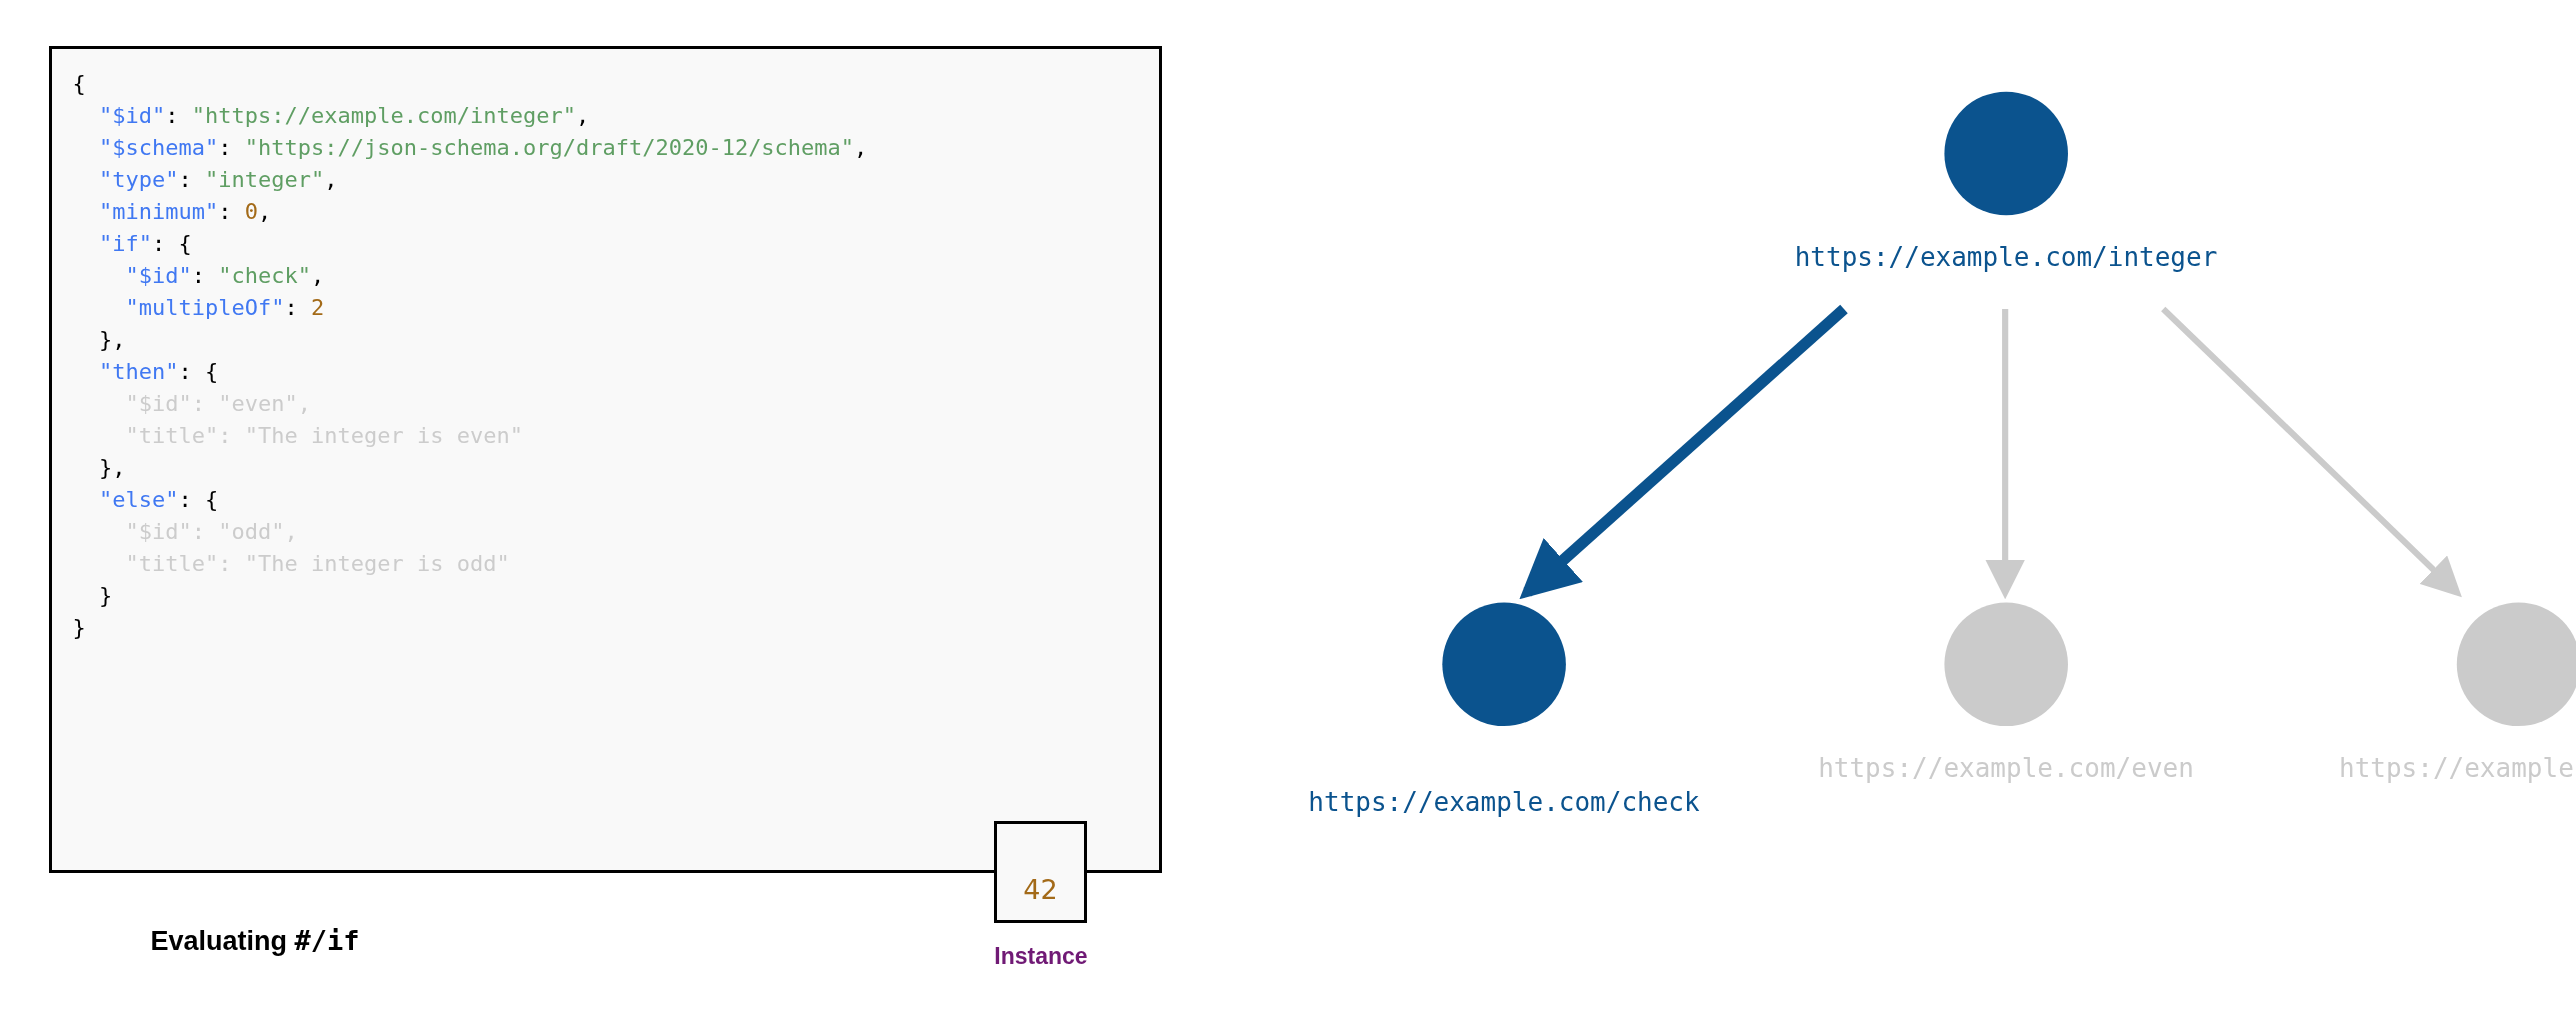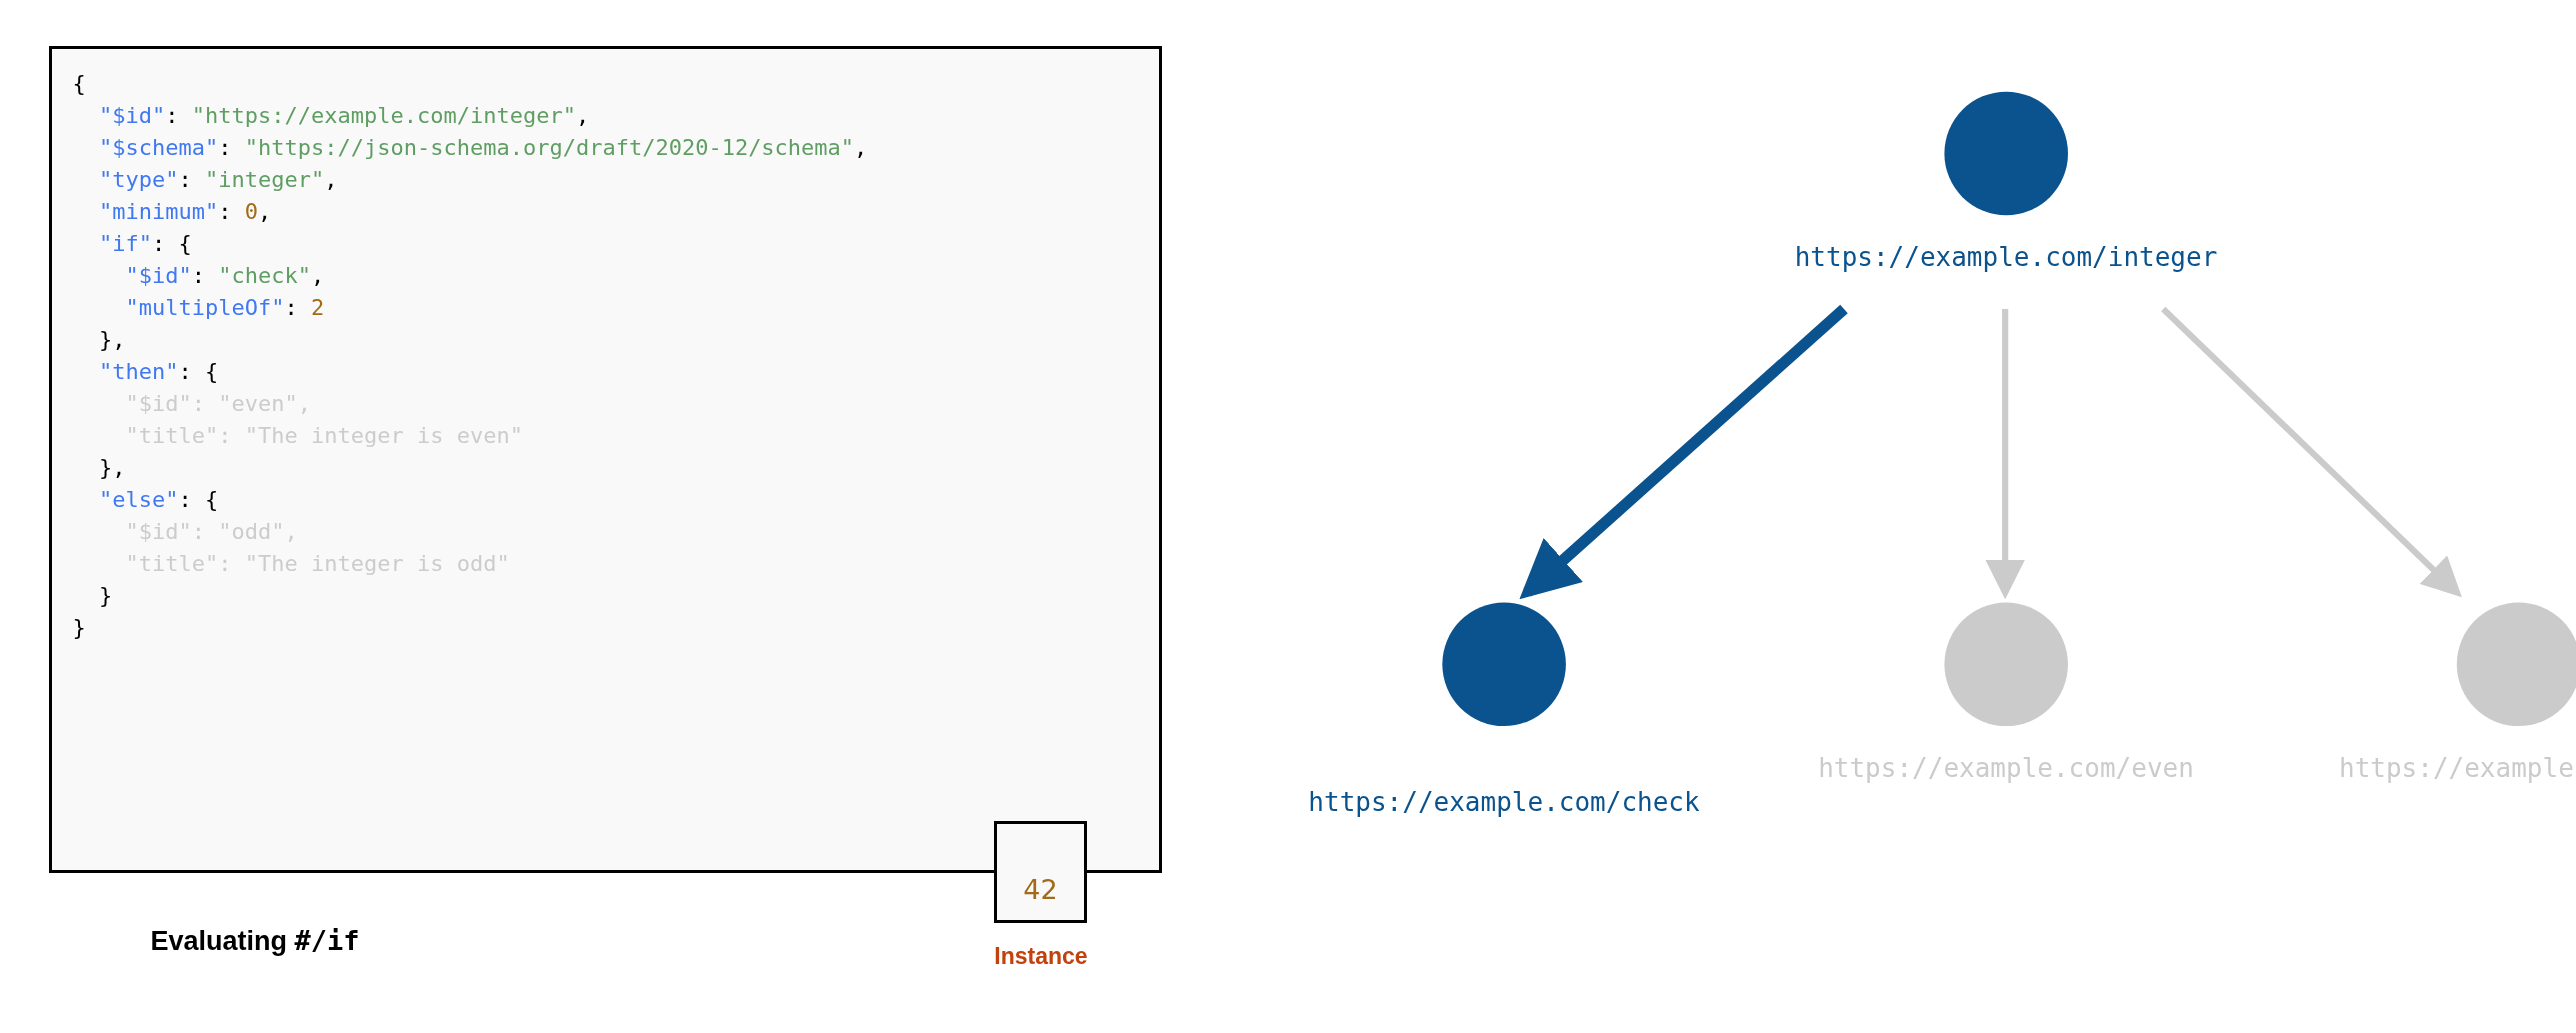--- a/index.html
+++ b/index.html
@@ -24,21 +24,21 @@
   .dim .tok-key,.dim .tok-str,.dim .tok-num,.dim .tok-punc{color:#cccccc;}
 
   
   #instance-box{position:absolute;left:994px;top:821px;width:93px;height:102px;
                 box-sizing:border-box;border:3.1px solid #000000;background:#f9f9f9;
                 display:flex;align-items:center;justify-content:center;}
   #instance-value{font-family:"DejaVu Sans","Liberation Sans",sans-serif;
                   font-size:27px;color:#a36a18;margin-top:35px;}
 
   #instance-caption{position:absolute;left:956px;top:943px;width:170px;
-                    text-align:center;font-size:23px;font-weight:bold;color:#c2410c;}
+                    text-align:center;font-size:23px;font-weight:bold;color:#701a75;}
 
   #schema-caption{position:absolute;left:62px;top:925px;width:386px;
                   text-align:center;font-size:27px;font-weight:bold;color:#000;
                   white-space:nowrap;}
   #schema-caption .mono{font-family:"DejaVu Sans Mono","Liberation Mono",monospace;
                         font-weight:bold;}
 
   
   #graph-panel{position:absolute;left:1236px;top:0;width:1596px;height:1033px;}
   #graph-svg{position:absolute;left:0;top:0;width:1596px;height:1033px;}

